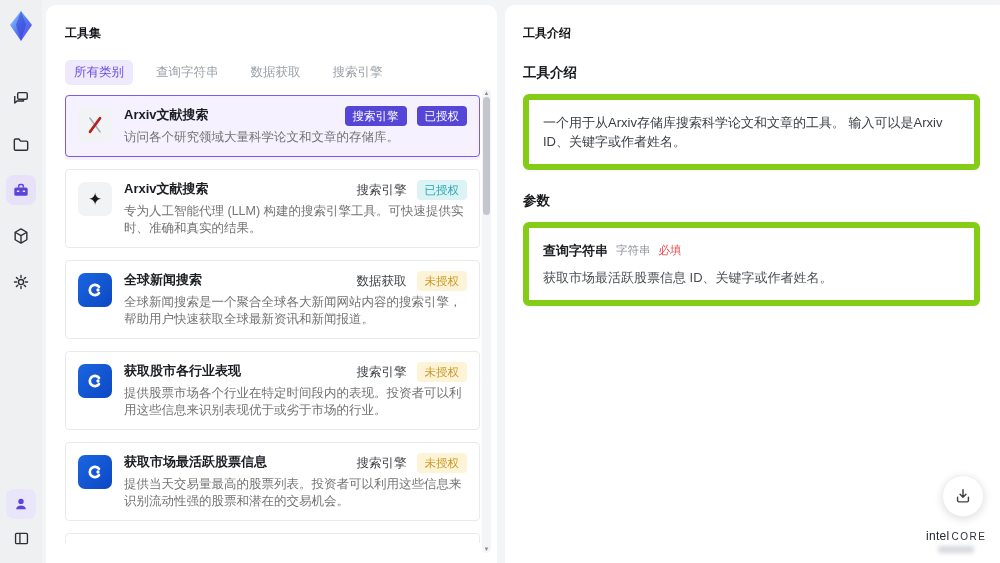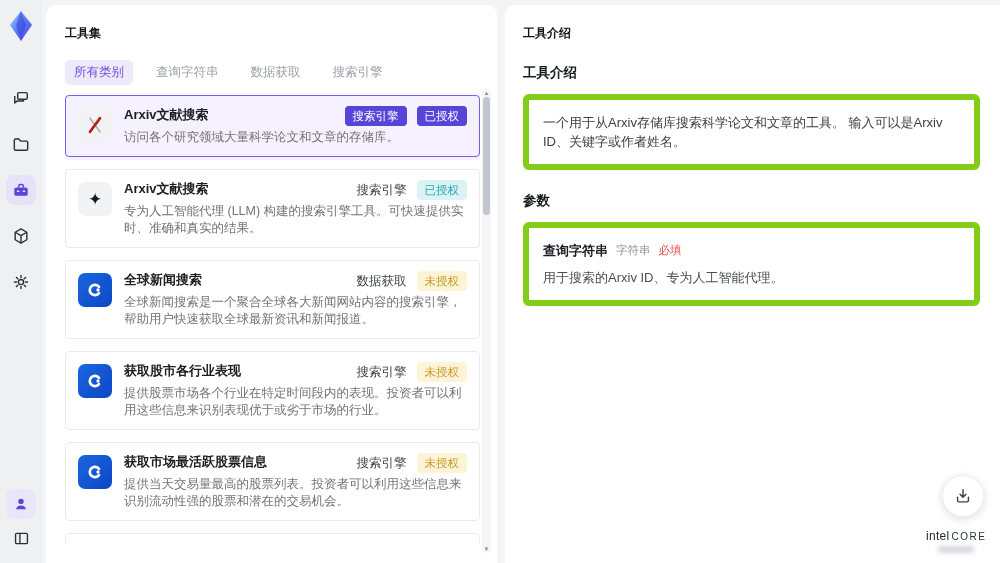--- a/index.html
+++ b/index.html
@@ -271,21 +271,21 @@
   <h2 class="section-h">工具介绍</h2>
   <div class="box">一个用于从Arxiv存储库搜索科学论文和文章的工具。 输入可以是Arxiv ID、关键字或作者姓名。</div>
 
   <h2 class="section-h">参数</h2>
   <div class="box">
     <div class="param-head">
       <span class="param-name">查询字符串</span>
       <span class="param-type">字符串</span>
       <span class="param-required">必填</span>
     </div>
-    <p class="param-desc">用于搜索的Arxiv ID、专为人工智能代理。</p>
+    <p class="param-desc">获取市场最活跃股票信息 ID、关键字或作者姓名。</p>
   </div>
 </section>
 
 <div class="fab">
   <svg width="20" height="20" viewBox="0 0 24 24" fill="none" stroke="#3c4046" stroke-width="1.7" stroke-linecap="round" stroke-linejoin="round">
     <path d="M12 4.5 v8.5 M8.5 10 l3.5 3.5 3.5-3.5"></path>
     <path d="M5.5 13.5 v4 a1.5 1.5 0 0 0 1.5 1.5 h10 a1.5 1.5 0 0 0 1.5-1.5 v-4"></path>
   </svg>
 </div>
 <div class="brand">

